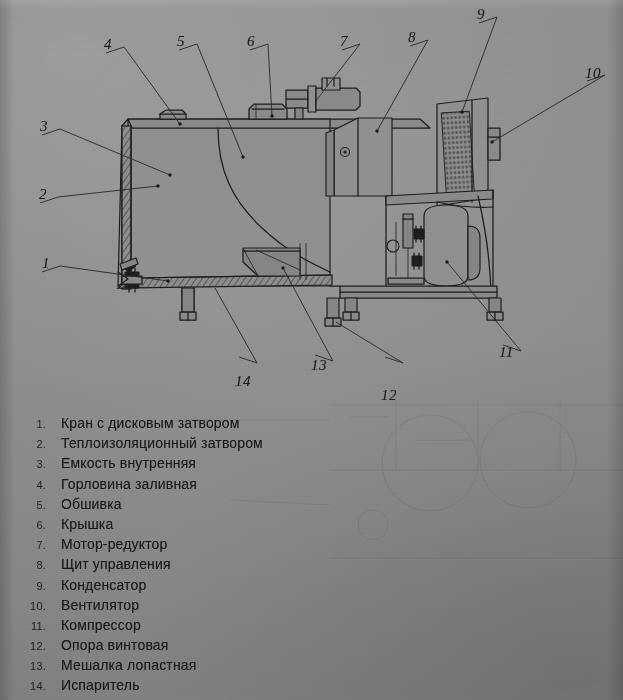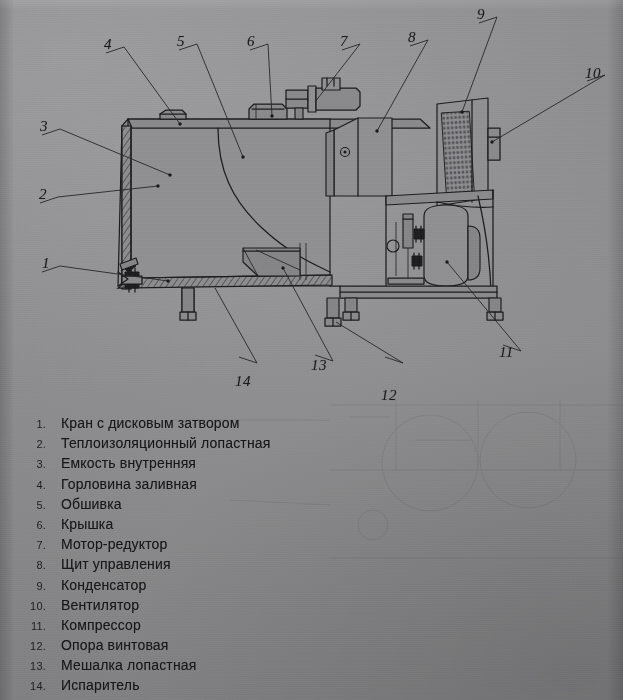--- a/index.html
+++ b/index.html
@@ -254,21 +254,21 @@
       <div class="callout" style="left: 235px; top: 373px;">14</div>
     </div>
 
   <div id="legend">
       <div class="lrow">
         <div class="lnum">1.</div>
         <div class="ltxt">Кран с дисковым затвором</div>
       </div>
       <div class="lrow">
         <div class="lnum">2.</div>
-        <div class="ltxt">Теплоизоляционный лопастная</div>
+        <div class="ltxt">Теплоизоляционный затвором</div>
       </div>
       <div class="lrow">
         <div class="lnum">3.</div>
         <div class="ltxt">Емкость внутренняя</div>
       </div>
       <div class="lrow">
         <div class="lnum">4.</div>
         <div class="ltxt">Горловина заливная</div>
       </div>
       <div class="lrow">

